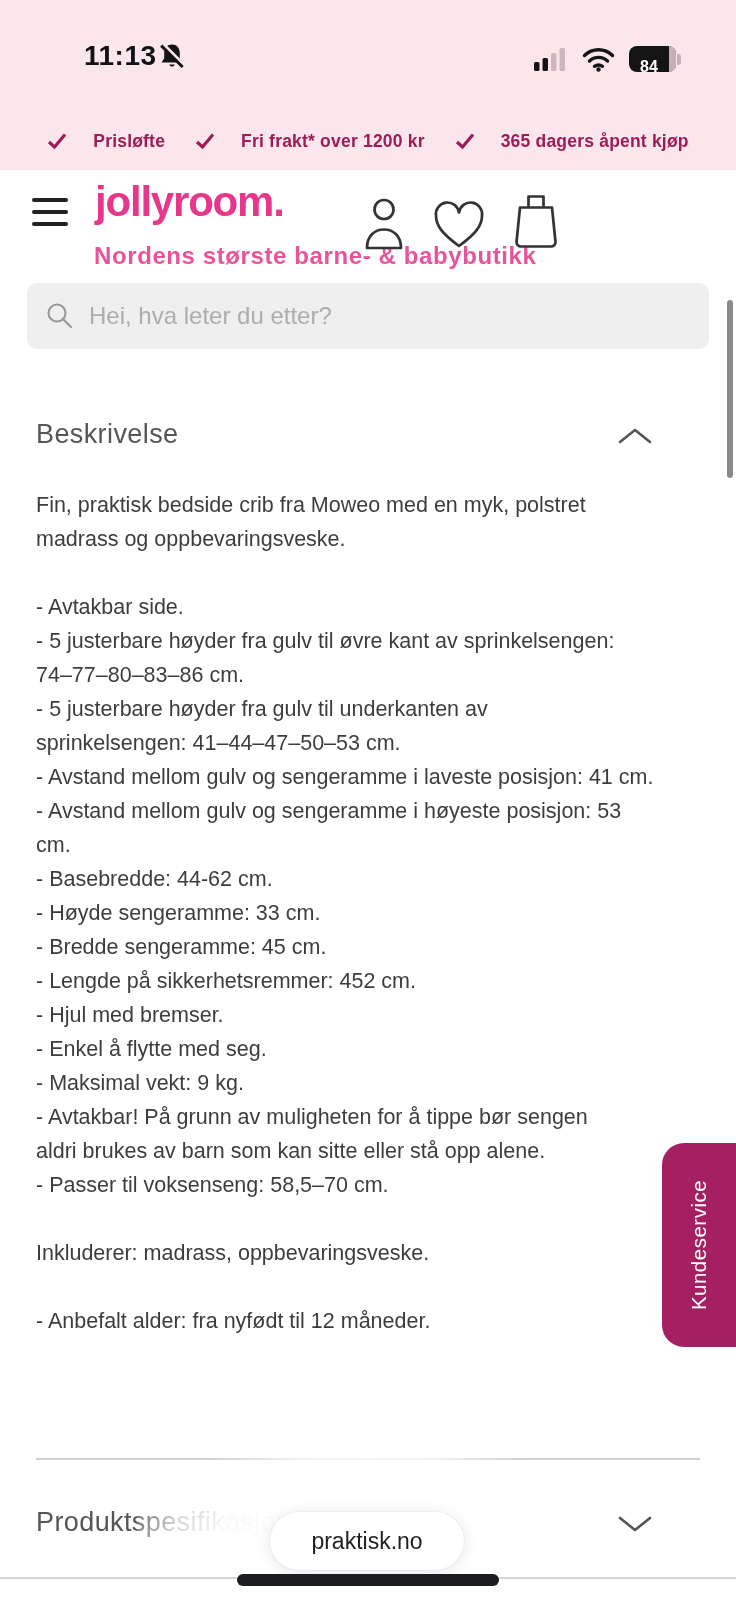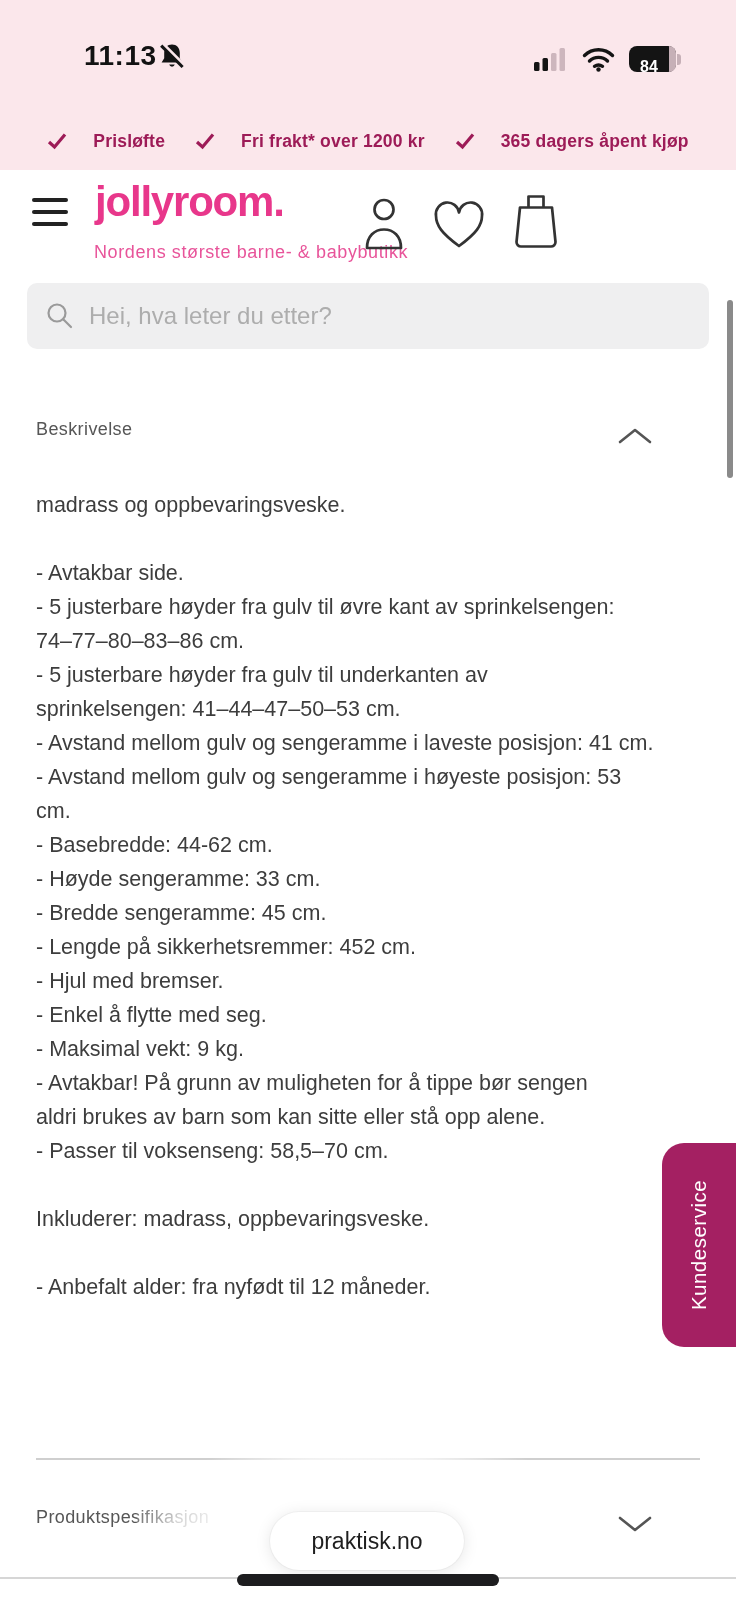--- a/index.html
+++ b/index.html
@@ -21,32 +21,32 @@
     color:#fff; font-size:16px; font-weight:700;margin-top:8px; }
   .batt-rest { position:absolute; right:0; top:0; width:7px; height:100%; background:#c6b0b7; border-radius:0 8px 8px 0; }
   .batt-nub { position:absolute; right:-5px; top:8px; width:4px; height:11px; background:#c6b0b7; border-radius:0 3px 3px 0; }
   .usp-row { position:absolute; left:0; top:118px; width:736px; height:46px; display:flex; align-items:center; justify-content:center; gap:30px; }
   .usp-item { display:flex; align-items:center; gap:26px; font-size:17.5px; font-weight:700; color:#9d1b57; letter-spacing:0.2px; }
   
   .site-header { position:absolute; left:0; top:170px; width:623px; height:108px; background:#fff; }
   .hamburger { position:absolute; left:32px; top:28px; width:36px; height:28px; display:flex; flex-direction:column; justify-content:space-between; cursor:pointer; }
   .hamburger span { display:block; height:4px; background:#222; border-radius:2px; }
   .logo { position:absolute; left:95px; top:8px; font-size:42px; font-weight:700; color:#e8378b; letter-spacing:-1.2px; }
-  .tagline { position:absolute; left:94px; top:72px; font-size:18px; font-weight:400; color:#e8549a; letter-spacing:0.6px; }
+  .tagline { position:absolute; left:94px; top:72px; font-size:24px; font-weight:700; color:#e8549a; letter-spacing:0.6px; }
   .header-icons { position:absolute; right:62px; top:22px; display:flex; align-items:flex-end; gap:25px; }
   .hicon { display:block; }
   
   .search-bar { position:absolute; left:27px; top:283px; width:682px; height:66px; background:#efeff0; border-radius:10px; display:flex; align-items:center; padding:2px 18px; gap:14px; }
   .search-bar input { flex:1; border:none; outline:none; background:transparent; font-family:inherit; font-size:24px; color:#555; }
   .search-bar input::placeholder { color:#adadad; opacity:1; }
   
   .scroll-thumb { position:absolute; left:727px; top:300px; width:6px; height:178px; background:#8a8a8a; border-radius:3px; }
   
   .section-head { position:absolute; left:36px; width:664px; height:44px; cursor:pointer; }
-  .section-head .title { position:absolute; left:0; top:6px; font-size:18px; font-weight:500; color:#565656; letter-spacing:0.4px; }
+  .section-head .title { position:absolute; left:0; top:6px; font-size:27px; font-weight:500; color:#565656; letter-spacing:0.4px; }
   .section-head .chev { position:absolute; right:48px; top:14px; }
   .head-desc { top:413px; }
   .head-spec { top:1501px; }
   .desc-text { position:absolute; left:36px; top:488px; width:680px; font-size:21.5px; color:#3d3d3d; }
   .body-line { height:34px; line-height:34px; white-space:nowrap; }
   .body-line .u { text-underline-offset:5px; text-decoration-thickness:1.5px; }
   
   .ks-tab { position:absolute; left:662px; top:1143px; width:74px; height:204px; background:#a42062; border-radius:22px 0 0 22px; cursor:pointer; }
   .ks-label { position:absolute; top:50%; left:50%; transform:translate(-50%,-50%) rotate(-90deg); white-space:nowrap;
     color:#ffffff; font-size:20.5px; font-weight:400; letter-spacing:0.5px; }
@@ -153,20 +153,21 @@
   <div class="scroll-thumb"></div>
 
   <div class="section-head head-desc">
     <div class="title">Beskrivelse</div>
     <svg class="chev" width="34" height="18" viewBox="0 0 34 18">
       <polyline points="2,15 17,3 32,15" fill="none" stroke="#555" stroke-width="2.6" stroke-linejoin="round" stroke-linecap="round"></polyline>
     </svg>
   </div>
 
   <div class="desc-text">
+      <div class="body-line">Fin, praktisk bedside crib fra Moweo med en myk, polstret</div>
       <div class="body-line">madrass og oppbevaringsveske.</div>
       <div class="body-line"></div>
       <div class="body-line">- Avtakbar side.</div>
       <div class="body-line">- 5 justerbare høyder fra gulv til øvre kant av sprinkelsengen:</div>
       <div class="body-line"><span class="u">74–77–80–83–86</span> cm.</div>
       <div class="body-line">- 5 justerbare høyder fra gulv til underkanten av</div>
       <div class="body-line">sprinkelsengen: <span class="u">41–44–47–50–53</span> cm.</div>
       <div class="body-line">- Avstand mellom gulv og sengeramme i laveste posisjon: 41 cm.</div>
       <div class="body-line">- Avstand mellom gulv og sengeramme i høyeste posisjon: 53</div>
       <div class="body-line">cm.</div>

